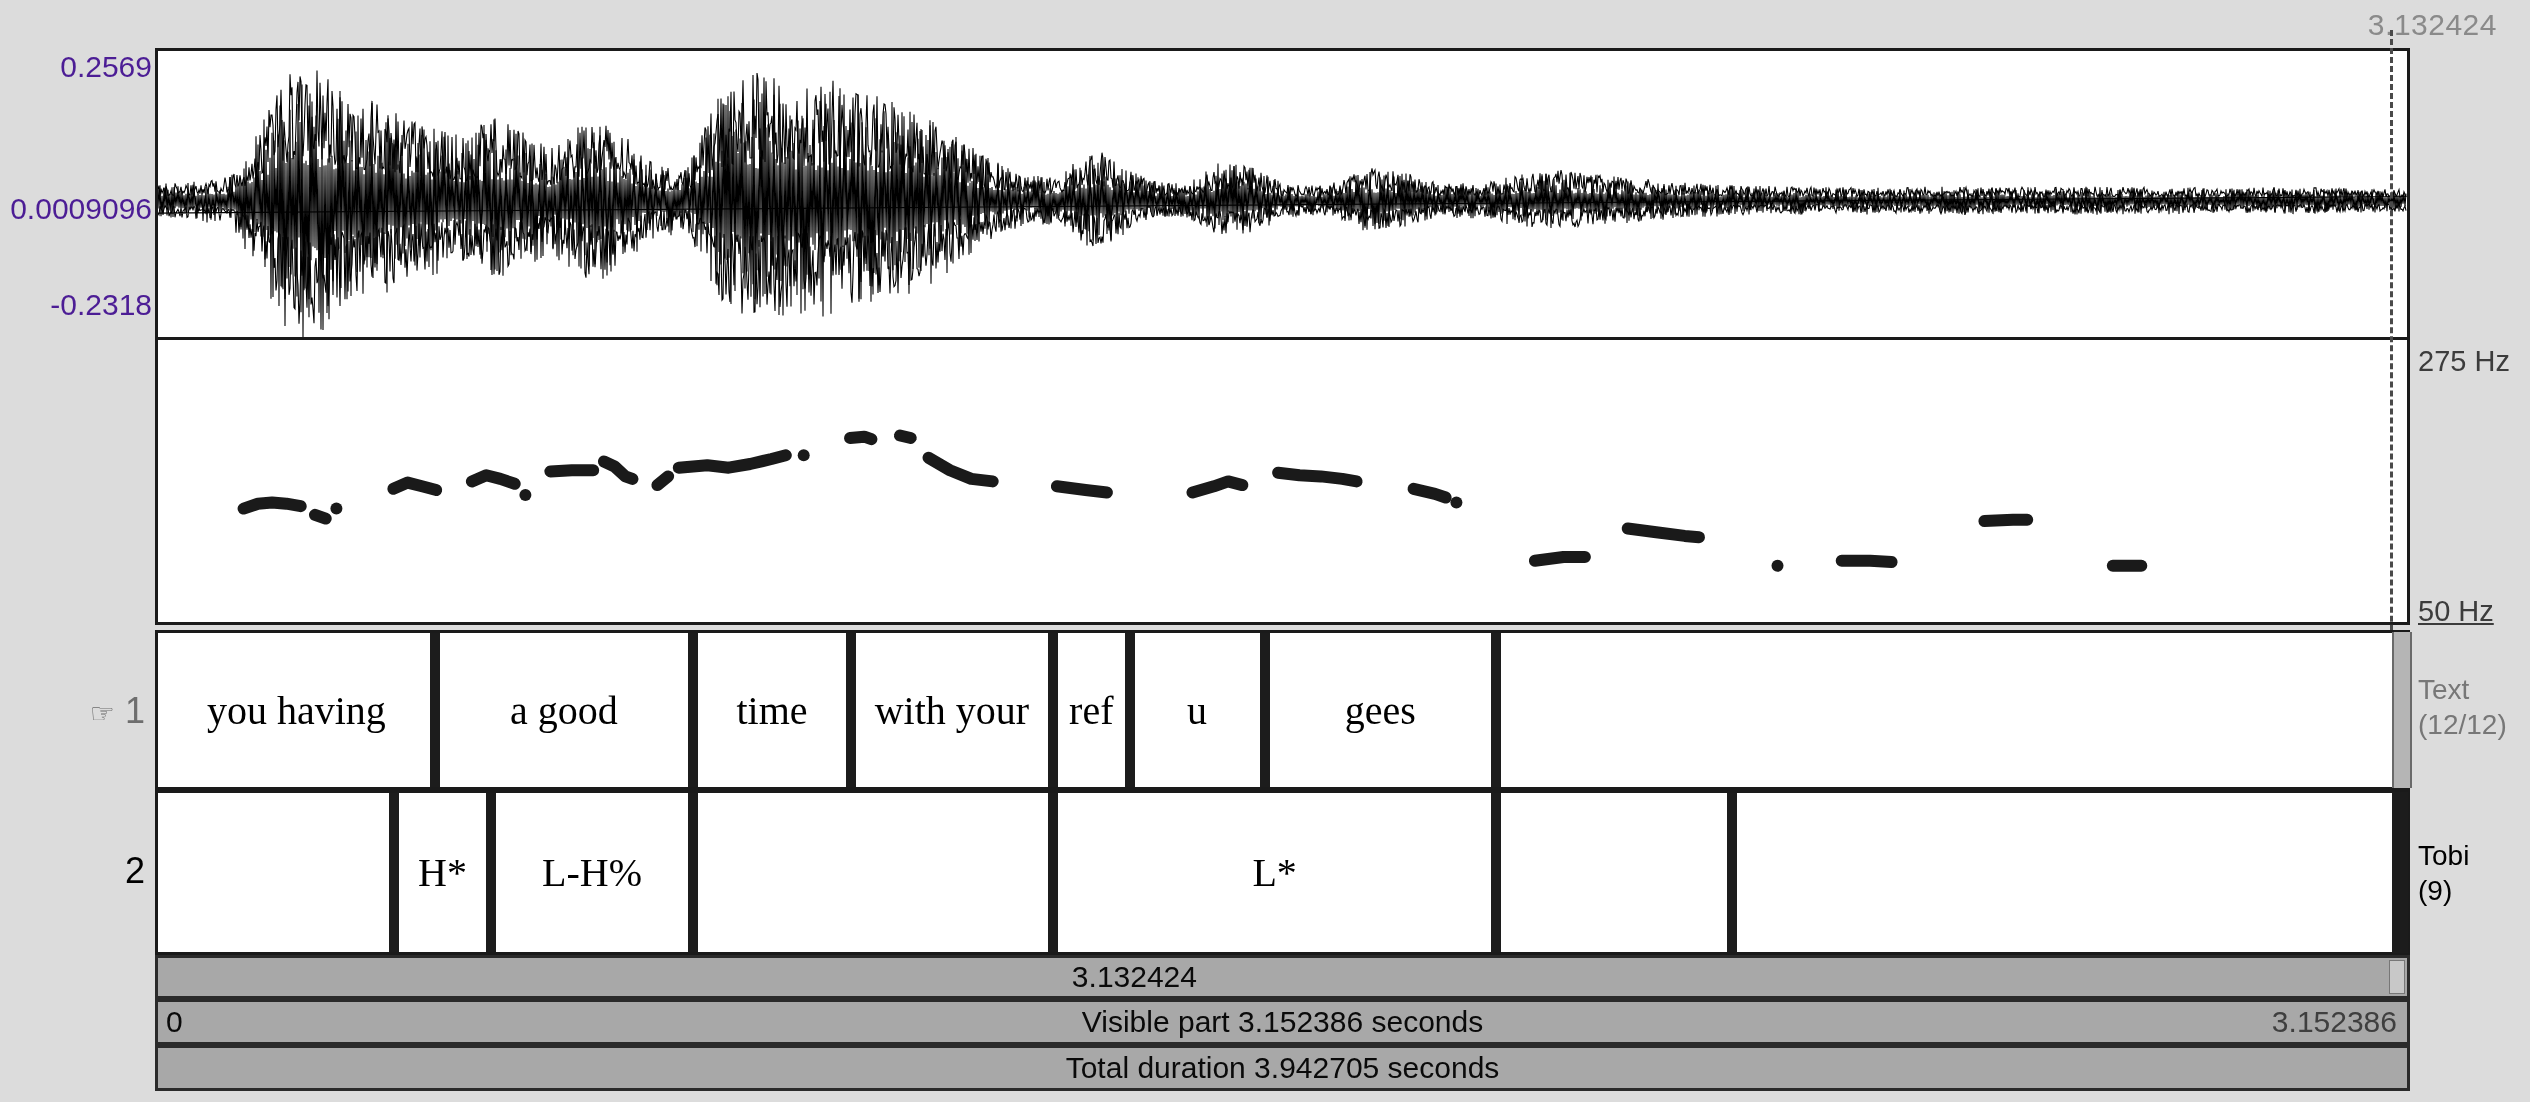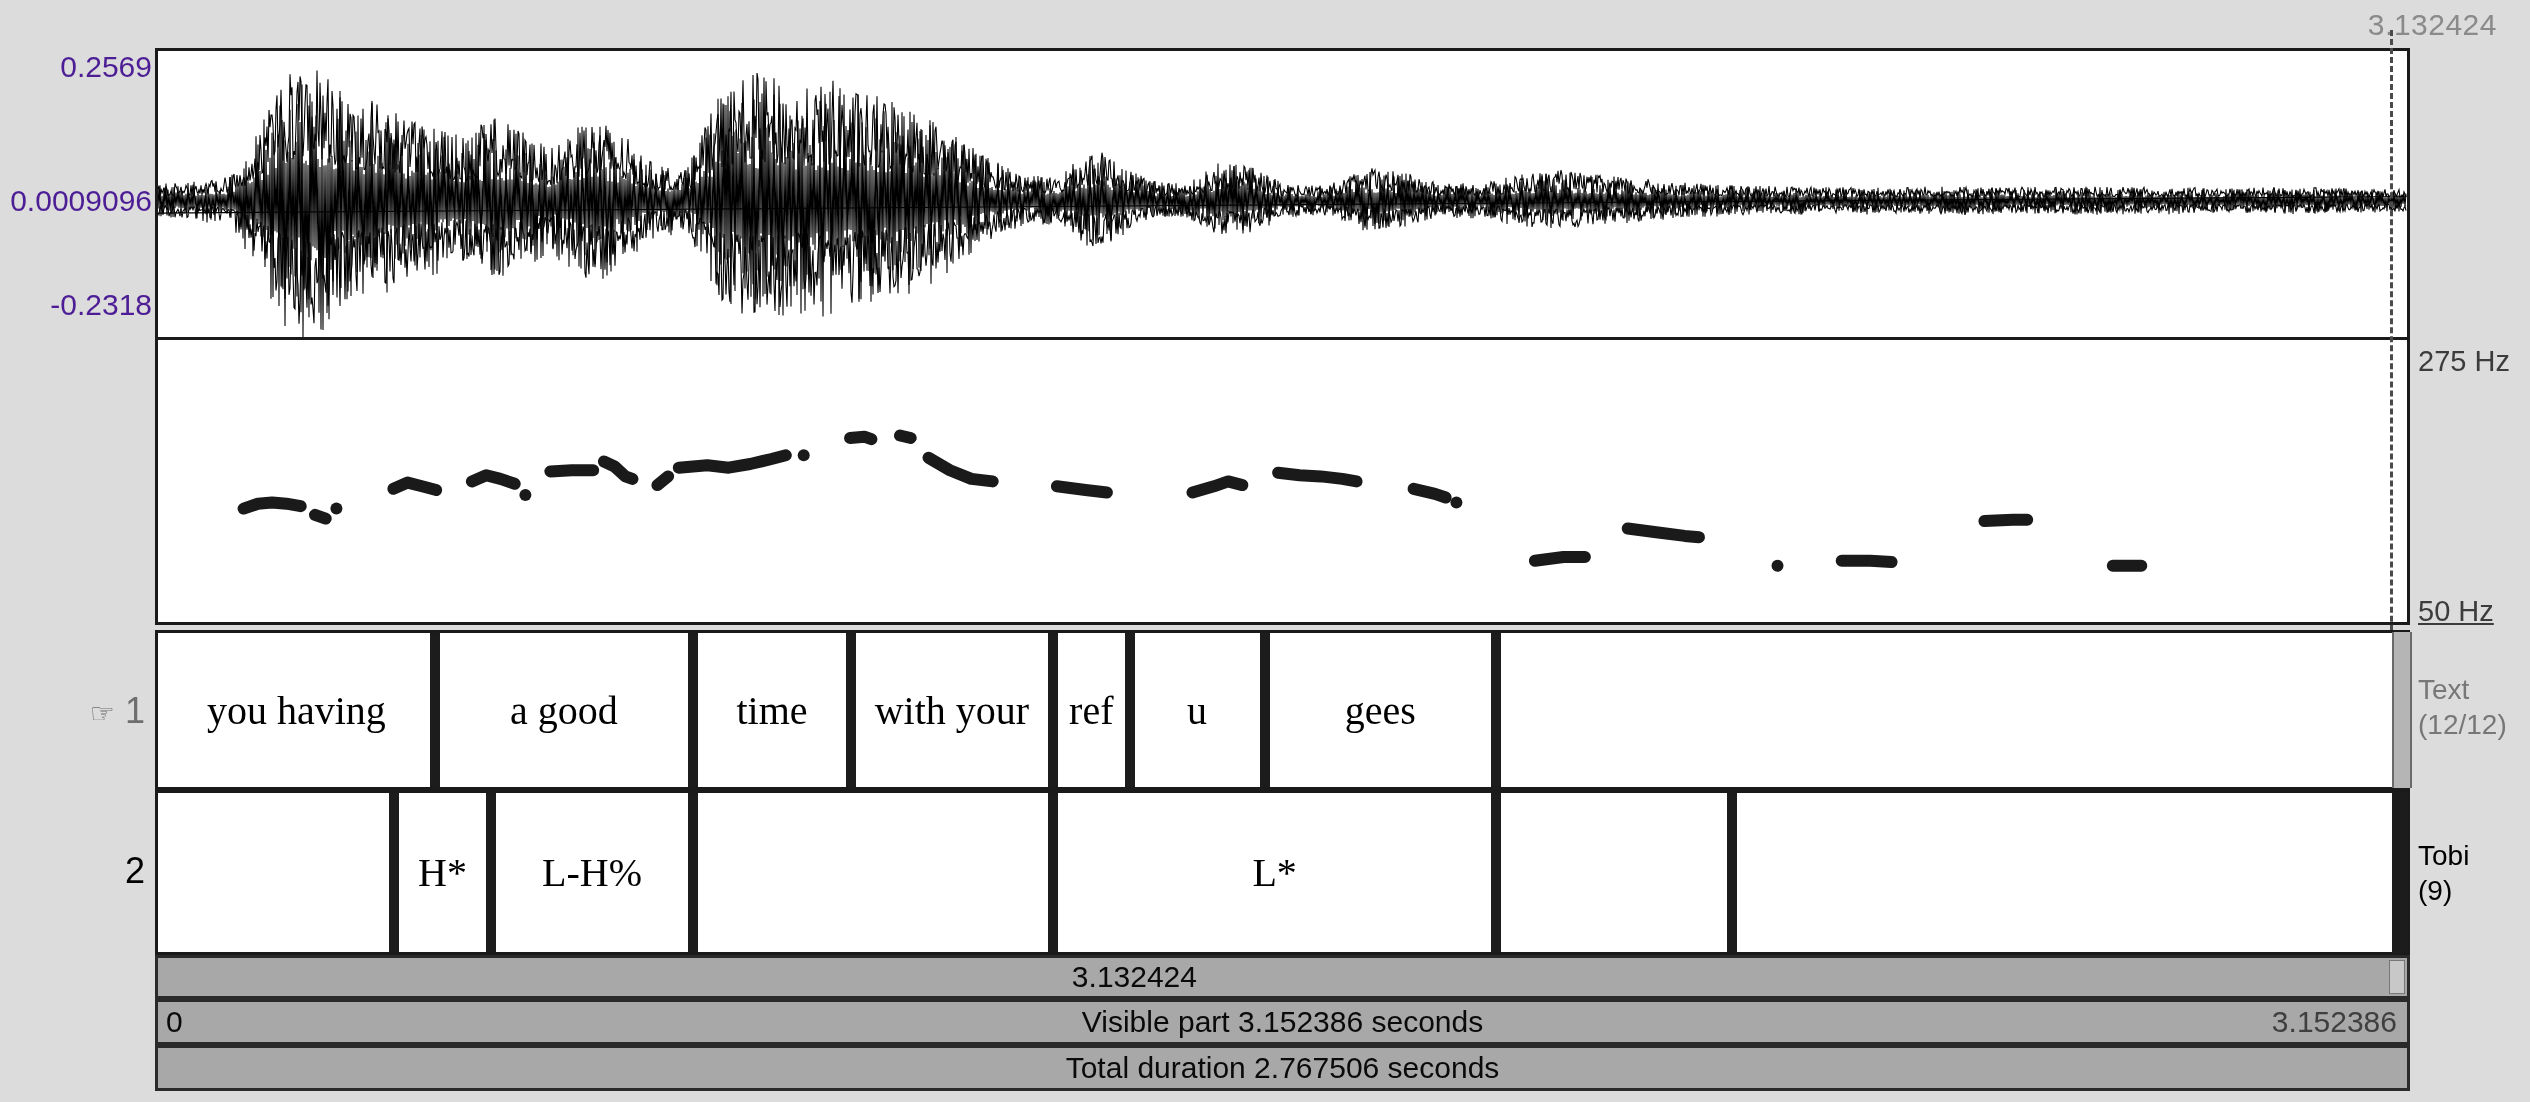--- a/index.html
+++ b/index.html
@@ -20,21 +20,21 @@
     letter-spacing:.5px;
   }
 
   
   .wave-axis-label{
     right:2378px;
     font-size:30px;color:#4c1d95;
     text-align:right;white-space:nowrap;
   }
   #wave-max{top:50px;}
-  #wave-zero{top:184px;}
+  #wave-zero{top:192px;}
   #wave-min{top:288px;margin-left:32px;}
 
   
   #wave-panel{
     left:155px;top:48px;width:2255px;height:292px;
     background:#ffffff;
     border:3px solid #1a1a1a;
     box-sizing:border-box;
     overflow:hidden;
   }
@@ -274,14 +274,14 @@
   <span id="sel-nub"></span>
 </div>
 
 <div class="statusbar" id="bar-visible">
   <span class="bar-left">0</span>
   <span class="bar-center">Visible part 3.152386 seconds</span>
   <span class="bar-right muted">3.152386</span>
 </div>
 
 <div class="statusbar" id="bar-total">
-  <span class="bar-center">Total duration 2.767506 seconds</span>
+  <span class="bar-center">Total duration 3.942705 seconds</span>
 </div>
 
 </body></html>

